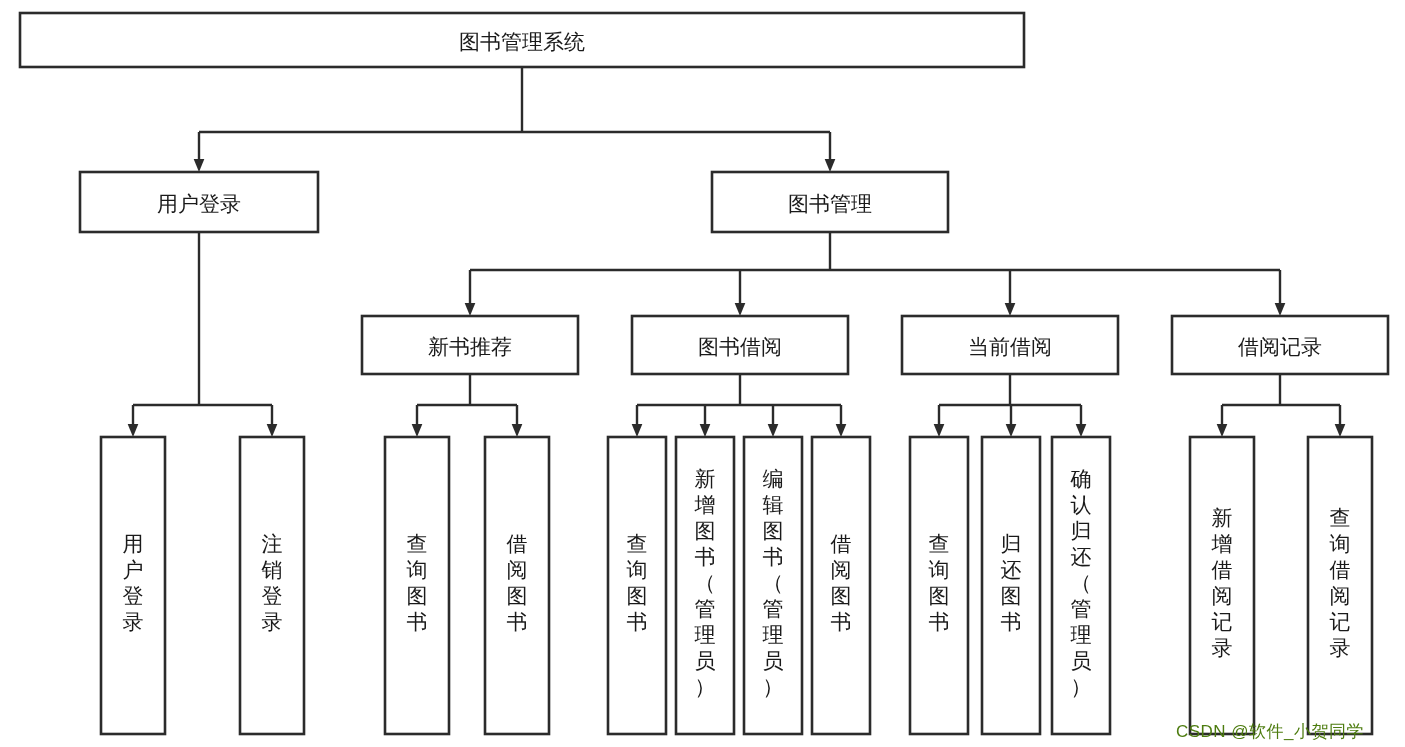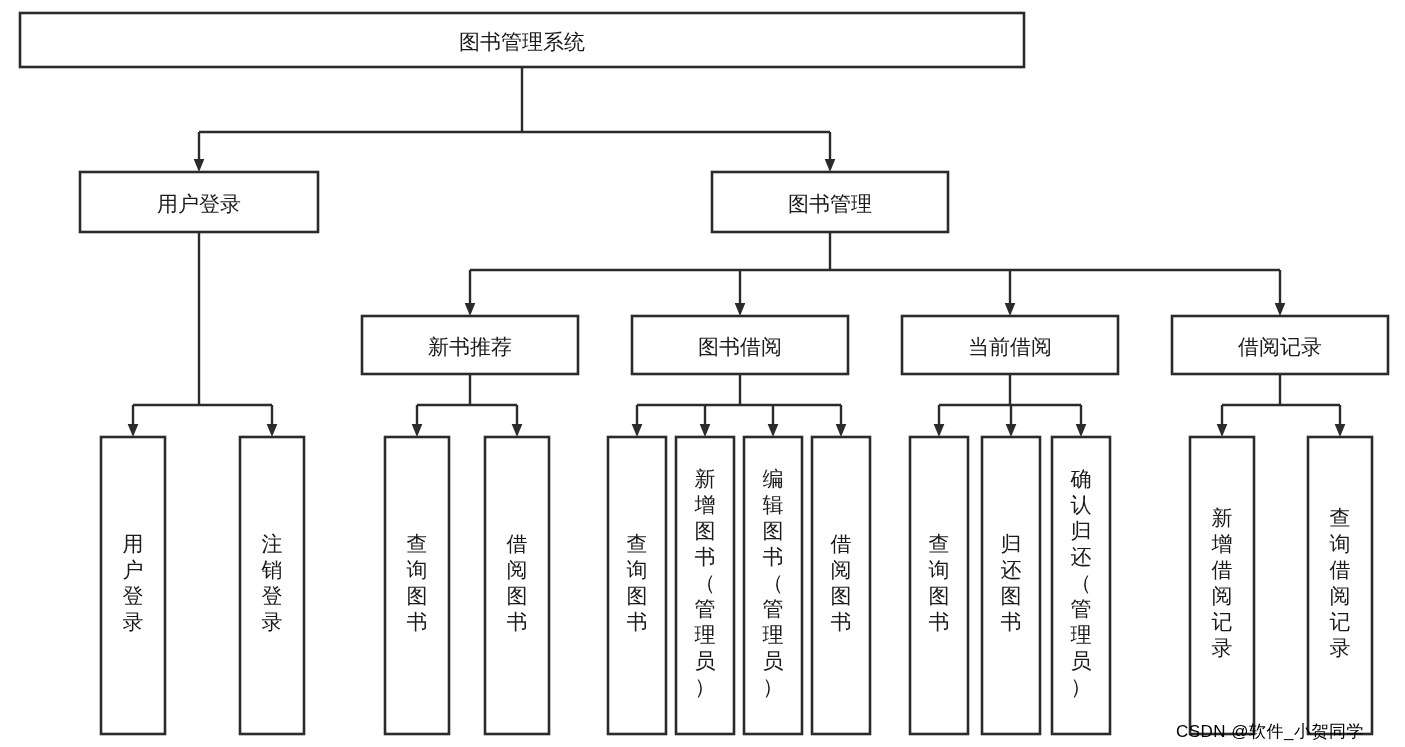--- a/index.html
+++ b/index.html
@@ -56,21 +56,21 @@
     font-size: 21px;
     fill: #1a1a1a;
     text-anchor: middle;
   }
   .watermark {
     position: absolute;
     right: 6px;
     bottom: 4px;
     font-family: "Liberation Sans", "DejaVu Sans", sans-serif;
     font-size: 17px;
-    color: #000000;
+    color: #4d7c0f;
     letter-spacing: 0.5px;
     white-space: nowrap;
     user-select: none;
   }
 </style>
 </head>
 <body>
 
 <div id="diagram-root">
 

